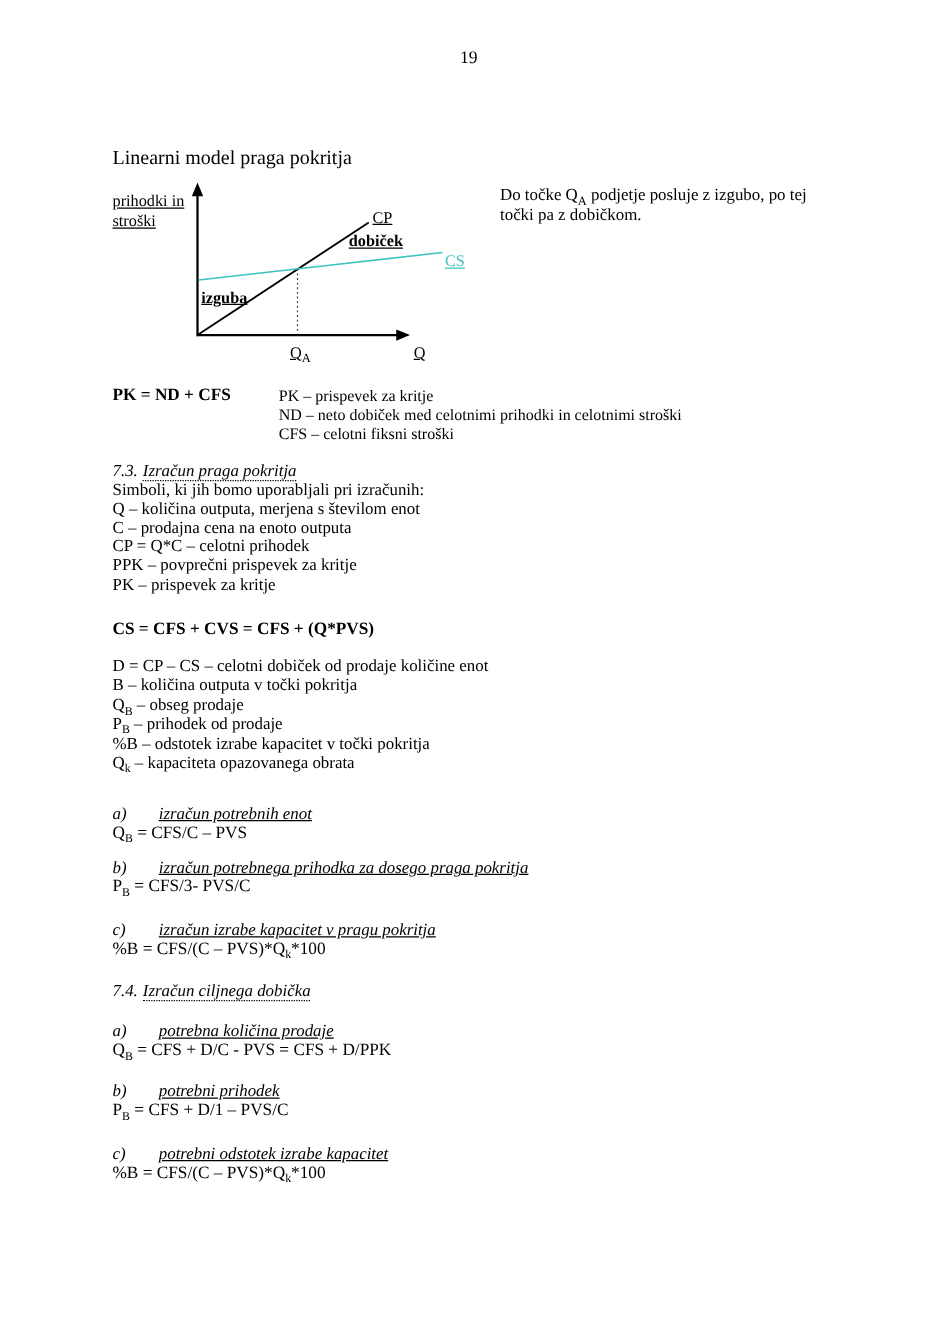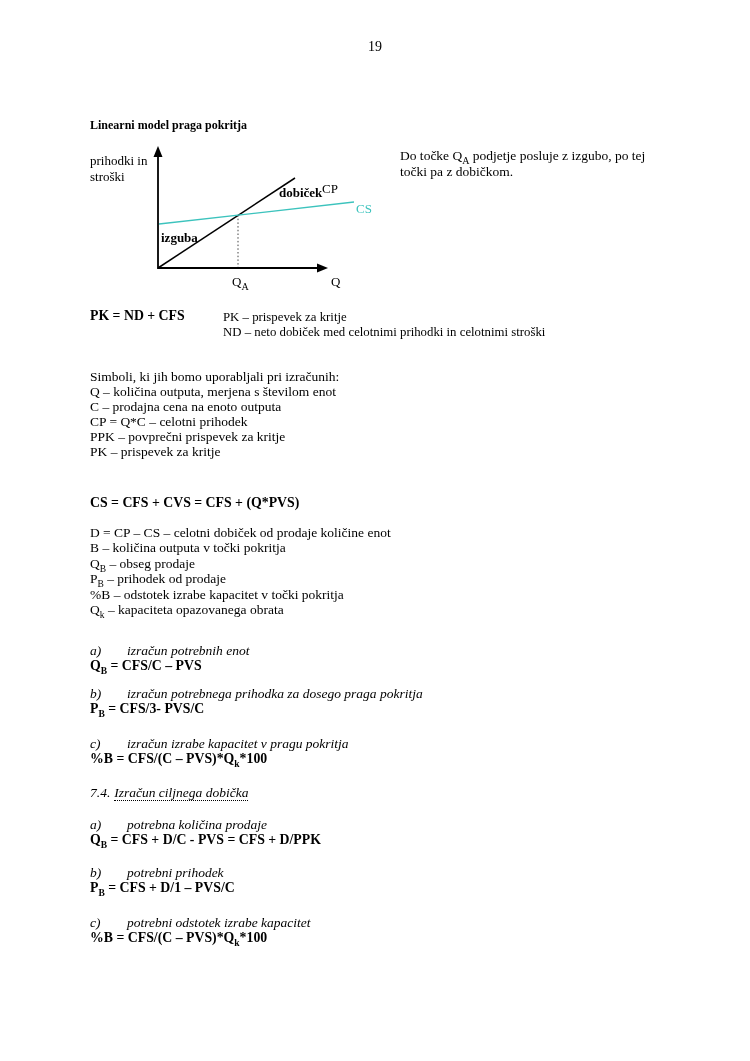--- a/index.html
+++ b/index.html
@@ -6,28 +6,28 @@
   html, body { width: 750px; height: 1061px; background: #ffffff; }
   body {
     position: relative;
     font-family: "Liberation Serif", "DejaVu Serif", serif;
     font-size: 13.5px;
     color: #000;
   }
   .abs { position: absolute; }
 
   .page-number { top: 39px; left: 0; width: 750px; text-align: center; font-size: 14px; }
-  .doc-title { left: 90px; top: 118px; font-size: 12px; font-weight: bold; text-align: right; }
+  .doc-title { left: 90px; top: 118px; font-size: 16px; font-weight: normal; text-align: right; }
 
   
   .diagram { left: 90px; top: 145px; width: 320px; height: 160px; }
   .diagram svg { position: absolute; left: 0; top: 0; }
-  .dlabel { position: absolute; white-space: nowrap; font-size: 13px; }
+  .dlabel { position: absolute; white-space: nowrap; font-size: 13px; text-decoration: underline; }
   .ylab       { left: 0px;   top: 8px;  line-height: 15.5px; }
-  .cp-label   { left: 208px; top: 36px; margin-left: 24px; }
+  .cp-label   { left: 208px; top: 21px; }
   .profit-lab { left: 189px; top: 40px; font-weight: bold; }
   .cs-label   { left: 266px; top: 56px; }
   .loss-lab   { left: 71px;  top: 85px; font-weight: bold; }
   .qa-label   { left: 142px; top: 129px; }
   .q-label    { left: 241px; top: 129px; }
 
   .side-note { left: 400px; top: 148px; width: 335px; line-height: 15.5px; }
 
   
   .pk-formula { left: 90px;  top: 308px; font-weight: bold; font-size: 13.8px; text-align: right; }
@@ -43,23 +43,23 @@
   .defs2 { left: 90px; top: 525px; line-height: 15.4px; }
 
   .calcs73 { left: 90px; top: 644px; }
   .calcs74-head { left: 90px; top: 785px; }
   .calcs74 { left: 90px; top: 818px; }
 
   .calc-group { line-height: 14.7px; }
   .calc-group.ga { margin-bottom: 14px; }
   .calc-group.gb { margin-bottom: 20px; }
   .calcs74 .calc-group.ga { margin-bottom: 19px; }
-  .caption { font-style: italic; }
+  .caption { font-style: italic; text-decoration: underline; }
   .caption .letter { display: inline-block; width: 37px; font-style: italic; }
-  .formula { font-weight: bold; font-size: 13.8px; }
+  .formula { font-weight: normal; font-size: 13.8px; }
 
   sub { font-size: 9.5px; line-height: 0; }
   .qa-label sub, .side-note sub { font-size: 10px; }
 </style>
 </head>
 <body>
 
 <div class="abs page-number">19</div>
 
 <div class="abs doc-title">Linearni model praga pokritja</div>
@@ -85,23 +85,25 @@
   <span class="dlabel qa-label"><span>Q</span><sub>A</sub></span>
   <span class="dlabel q-label">Q</span>
 </div>
 
 <div class="abs side-note"><span>Do točke Q</span><sub>A</sub><span> podjetje posluje z izgubo, po tej</span><br><span>točki pa z dobičkom.</span></div>
 
 <div class="abs pk-formula">PK = ND + CFS</div>
 <div class="abs pk-defs">
   <div>PK – prispevek za kritje</div>
   <div>ND – neto dobiček med celotnimi prihodki in celotnimi stroški</div>
+  <div>CFS – celotni fiksni stroški</div>
 </div>
 
 <div class="abs sec73">
+  <div class="sec-head"><span class="sec-num">7.3.</span><span class="sec-title">Izračun praga pokritja</span></div>
   <div>Simboli, ki jih bomo uporabljali pri izračunih:</div>
   <div>Q – količina outputa, merjena s številom enot</div>
   <div>C – prodajna cena na enoto outputa</div>
   <div>CP = Q*C – celotni prihodek</div>
   <div>PPK – povprečni prispevek za kritje</div>
   <div>PK – prispevek za kritje</div>
 </div>
 
 <div class="abs cs-formula">CS = CFS + CVS = CFS + (Q*PVS)</div>
 

